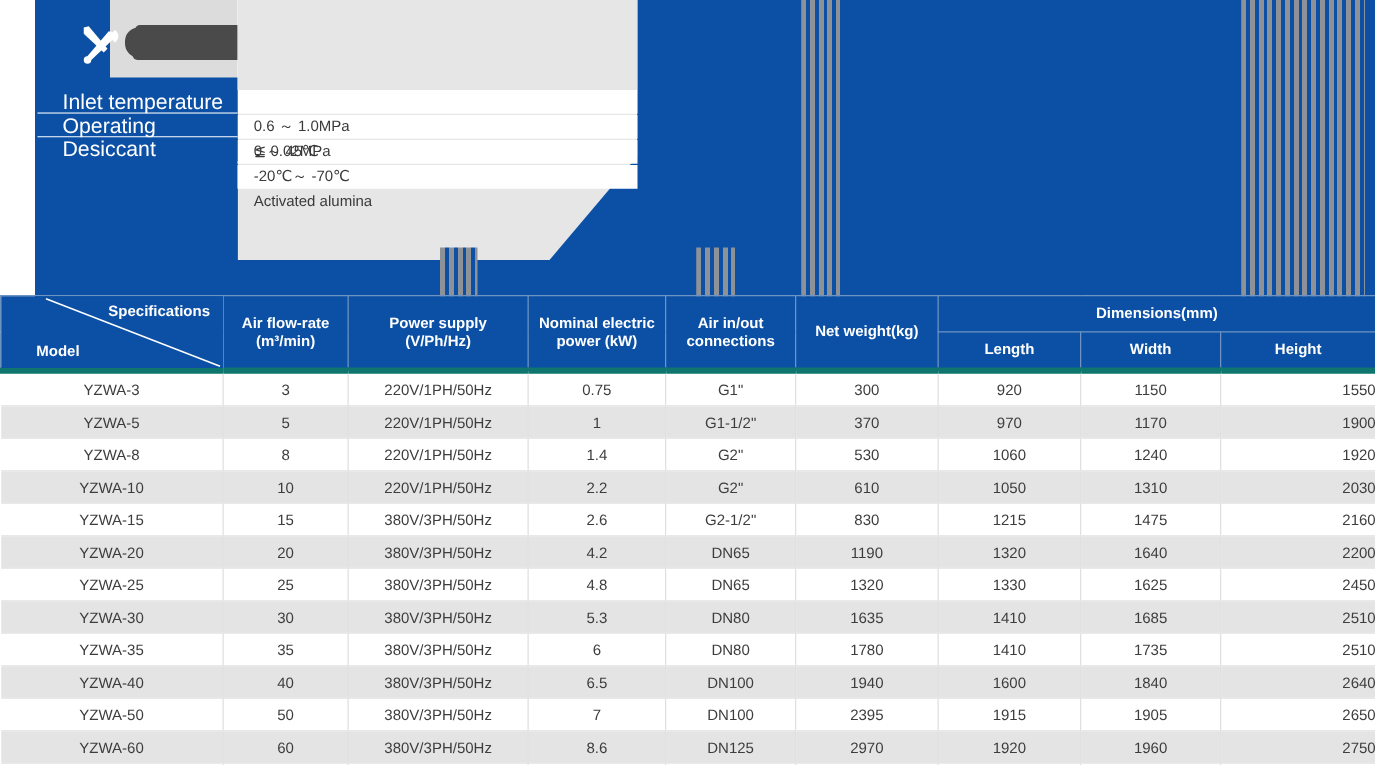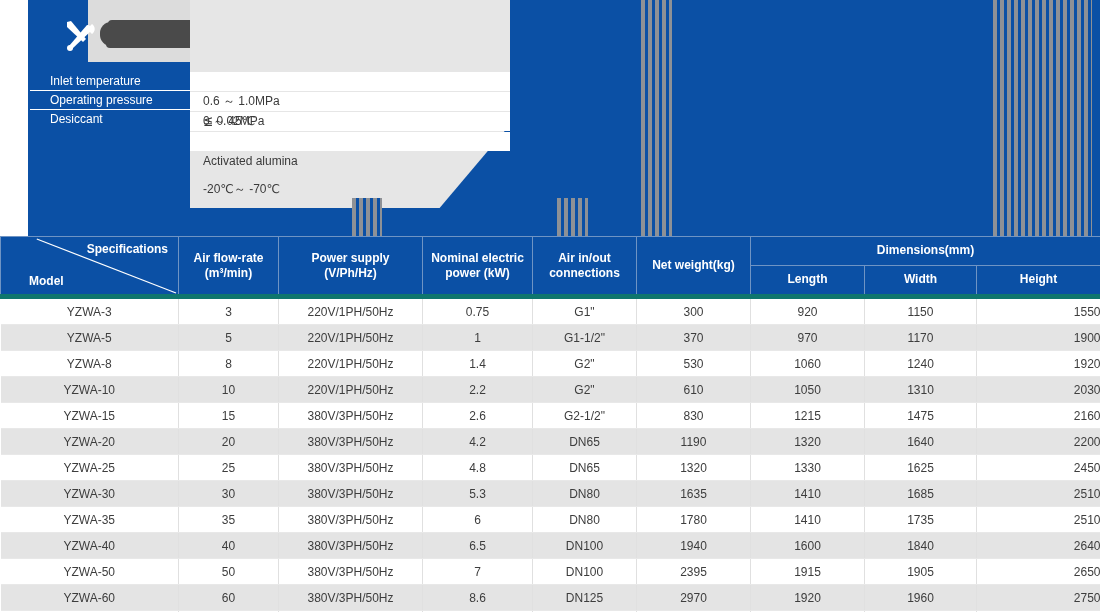--- a/index.html
+++ b/index.html
@@ -160,21 +160,21 @@
     position: absolute;
     left: 30px;
     top: 72px;
     width: 160px;
   }
   .spec-label {
     position: relative;
     height: 19px;
     line-height: 19px;
     color: #ffffff;
-    font-size: 12px;
+    font-size: 17px;
     padding-left: 20px;
     box-sizing: border-box;
     border-bottom: 1px solid #ffffff;
     background: #0b50a5;
   }
   .spec-label:last-child { border-bottom: none; }
 
   .spec-value {
     position: absolute;
     left: 203px;
@@ -301,21 +301,21 @@
 
   <div class="spec-label-col">
     <div class="spec-label">Inlet temperature</div>
     <div class="spec-label">Operating pressure</div>
     <div class="spec-label">Desiccant</div>
   </div>
 
   <div class="spec-value" style="top:72px;margin-top:40px;">0 ～ 45℃</div>
   <div class="spec-value" style="top:92px;">0.6 ～ 1.0MPa</div>
   <div class="spec-value" style="top:112px;">≦ 0.02MPa</div>
-  <div class="spec-value" style="top:132px;margin-top:48px;">-20℃～ -70℃</div>
+  <div class="spec-value" style="top:132px;">-20℃～ -70℃</div>
   <div class="spec-value" style="top:152px;">Activated alumina</div>
 
   <div class="stripes s-a"></div>
   <div class="stripes s-c"></div>
 
   <table class="spec-table">
     <colgroup>
       <col style="width:178px">
       <col style="width:100px">
       <col style="width:144px">

